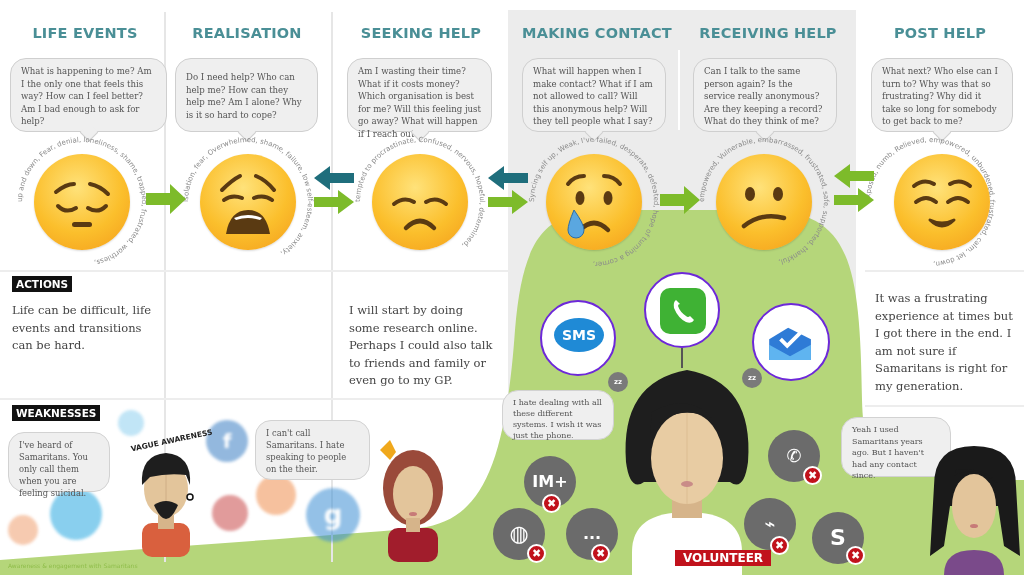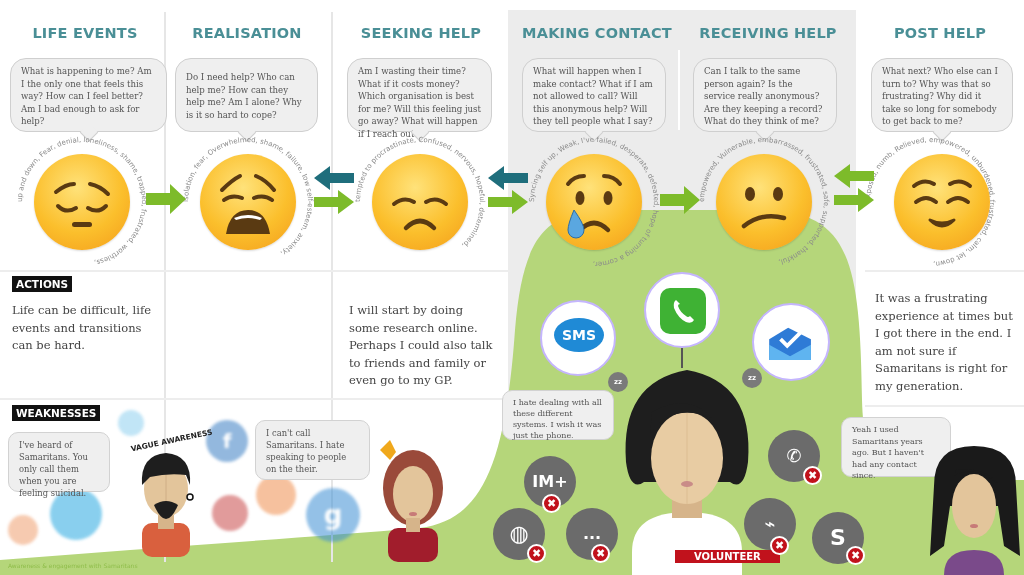--- a/index.html
+++ b/index.html
@@ -37,36 +37,36 @@
   .arrow { position: absolute; }
 
   .section-tag { position: absolute; background: #111; color: #fff; font-family: "DejaVu Sans", sans-serif;
     font-weight: bold; font-size: 10.5px; padding: 2px 4px; }
 
   .action-text { position: absolute; font-size: 11.5px; line-height: 17.5px; color: #444; }
 
   .social-dot { position: absolute; border-radius: 50%; filter: blur(1.5px); opacity: 0.55;
     color: #fff; font-family: "DejaVu Sans", sans-serif; font-weight: bold; text-align: center; }
 
-  .speech { position: absolute; background: #efefef; border: 1.5px solid #d2d2d2; border-radius: 10px;
+  .speech { position: absolute; background: #efefef; border: 1.5px solid #d2d2d2; border-radius: 16px;
     font-size: 8.4px; line-height: 12px; color: #555; padding: 6px 10px; }
 
-  .channel-circle { position: absolute; border-radius: 50%; background: #fff; border: 2px solid #c4b5fd; }
+  .channel-circle { position: absolute; border-radius: 50%; background: #fff; border: 2px solid #6d28d9; }
   .zz { position: absolute; width: 20px; height: 20px; border-radius: 50%; background: #7a7a7a; color: #fff;
     font-family: "DejaVu Sans", sans-serif; font-weight: bold; font-size: 7px; text-align: center; line-height: 20px; }
 
   .dead-channel { position: absolute; width: 52px; height: 52px; border-radius: 50%; background: #6b6b6b; color: #fff;
     font-family: "DejaVu Sans", sans-serif; font-weight: bold; font-size: 16px; text-align: center; line-height: 52px; }
   .x-badge { position: absolute; width: 19px; height: 19px; border-radius: 50%; background: #c1121c; border: 2px solid #fff;
     color: #fff; font-size: 11px; line-height: 15px; text-align: center; font-family: "DejaVu Sans", sans-serif; font-weight: bold; }
 
   .footer-caption { position: absolute; left: 8px; top: 562px; font-family: "DejaVu Sans", sans-serif; font-size: 6px; color: #8fbd4a; }
 
   .volunteer-badge { position: absolute; background: #c1121c; color: #fff; font-family: "DejaVu Sans", sans-serif;
-    font-weight: bold; font-size: 10px; padding: 1px 19px; }
+    font-weight: bold; font-size: 12px; padding: 1px 8px; }
 
   .vague-label { position: absolute; font-family: "DejaVu Sans", sans-serif; font-weight: bold; font-size: 7.5px; color: #222; }
 </style>
 </head>
 <body>
 
 <div class="stage">
 
   <div class="highlight-band"></div>
 

